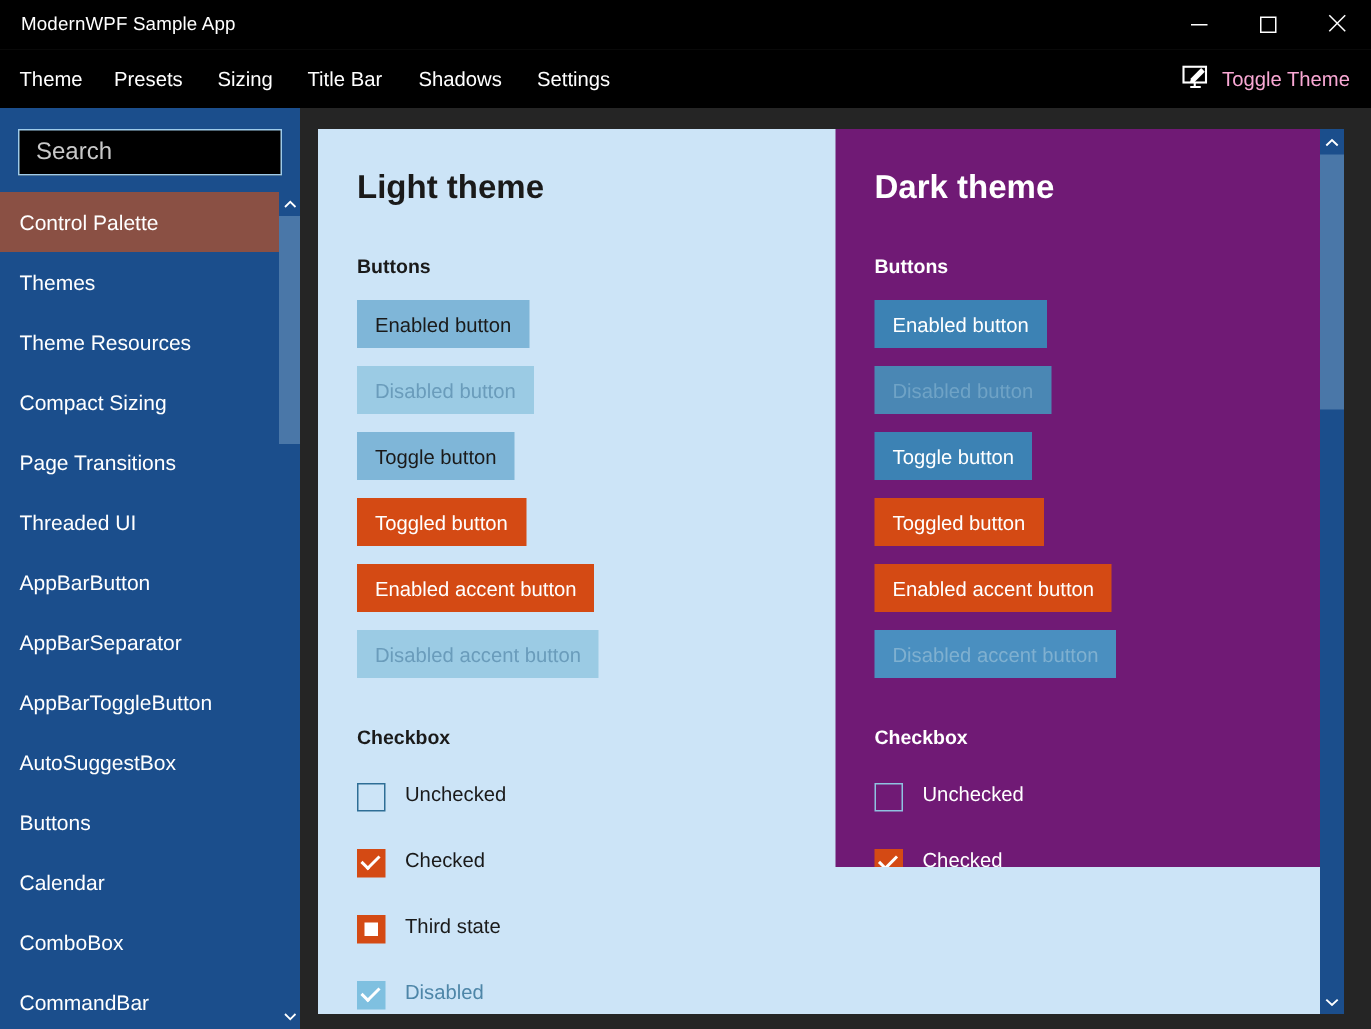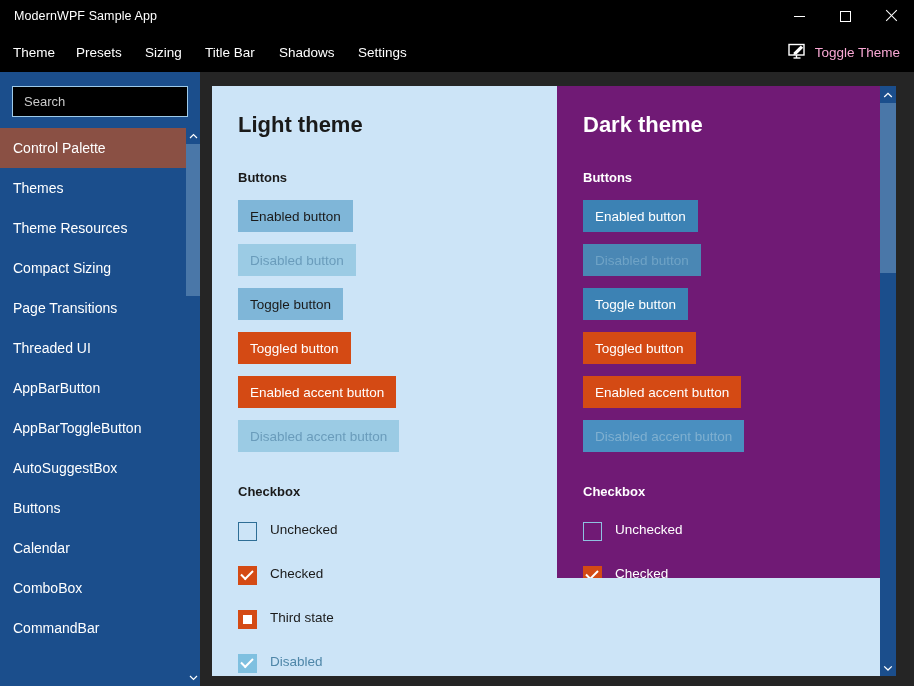--- a/index.html
+++ b/index.html
@@ -67,21 +67,21 @@
     position: absolute; left: 0; top: 72px; width: 200px; height: 614px;
     background: #1B4E8C; overflow: hidden;
   }
   #search-box {
     position: absolute; left: 12px; top: 14px; width: 176px; height: 31px;
     background: #000000; border: 1px solid #9ECBEA;
     display: flex; align-items: center;
   }
   #search-input {
     flex: 1; background: transparent; border: none; outline: none;
-    color: #c9c9c9; font-size: 13px; font-family: "Liberation Sans", sans-serif;
+    color: #c9c9c9; font-size: 16px; font-family: "Liberation Sans", sans-serif;
     padding: 0 6px 0 11px;
   }
   #search-input::placeholder { color: #c9c9c9; opacity: 1; }
 
   #nav-list {
     position: absolute; left: 0; top: 56px; width: 200px; height: 558px;
     overflow: hidden;
   }
   .nav-item {
     position: relative; height: 40px; width: 186px;
@@ -244,20 +244,23 @@
       <div class="nav-item">
         <span>Page Transitions</span>
       </div>
       <div class="nav-item">
         <span>Threaded UI</span>
       </div>
       <div class="nav-item">
         <span>AppBarButton</span>
       </div>
       <div class="nav-item">
+        <span>AppBarSeparator</span>
+      </div>
+      <div class="nav-item">
         <span>AppBarToggleButton</span>
       </div>
       <div class="nav-item">
         <span>AutoSuggestBox</span>
       </div>
       <div class="nav-item">
         <span>Buttons</span>
       </div>
       <div class="nav-item">
         <span>Calendar</span>

